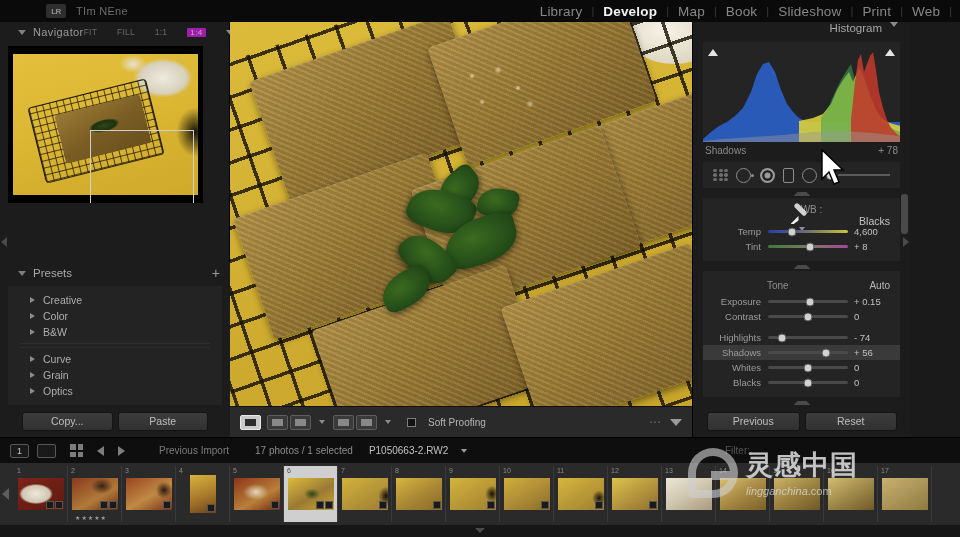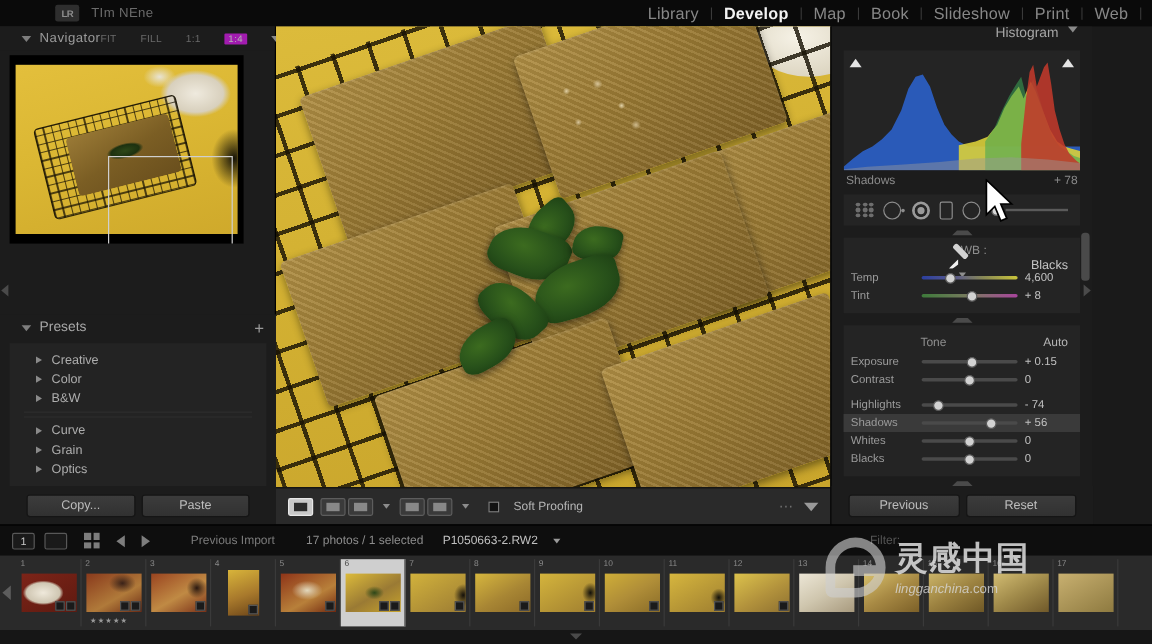--- a/index.html
+++ b/index.html
@@ -402,21 +402,21 @@
     border-right: 3.5px solid transparent;
     border-top: 4px solid #8e8e8e;
   }
   .slider-row {
     display: flex; align-items: center; height: 15px;
     padding: 0 8px 0 6px;
     position: relative;
   }
   .slider-row.hl { background: #3a3a3a; }
   .sl-label {
-    width: 52px; text-align: left; color: #9b9b9b; font-size: 9.5px;
+    width: 52px; text-align: right; color: #9b9b9b; font-size: 9.5px;
     margin-right: 7px;
   }
   .sl-track {
     flex: 1; height: 3px; background: #4a4a4a; border-radius: 2px;
     position: relative;
   }
   .sl-track.temp {
     background: linear-gradient(90deg, #2b3fa0 0%, #5a5a8a 35%, #8a8a55 65%, #c9c43a 100%);
   }
   .sl-track.tint {

